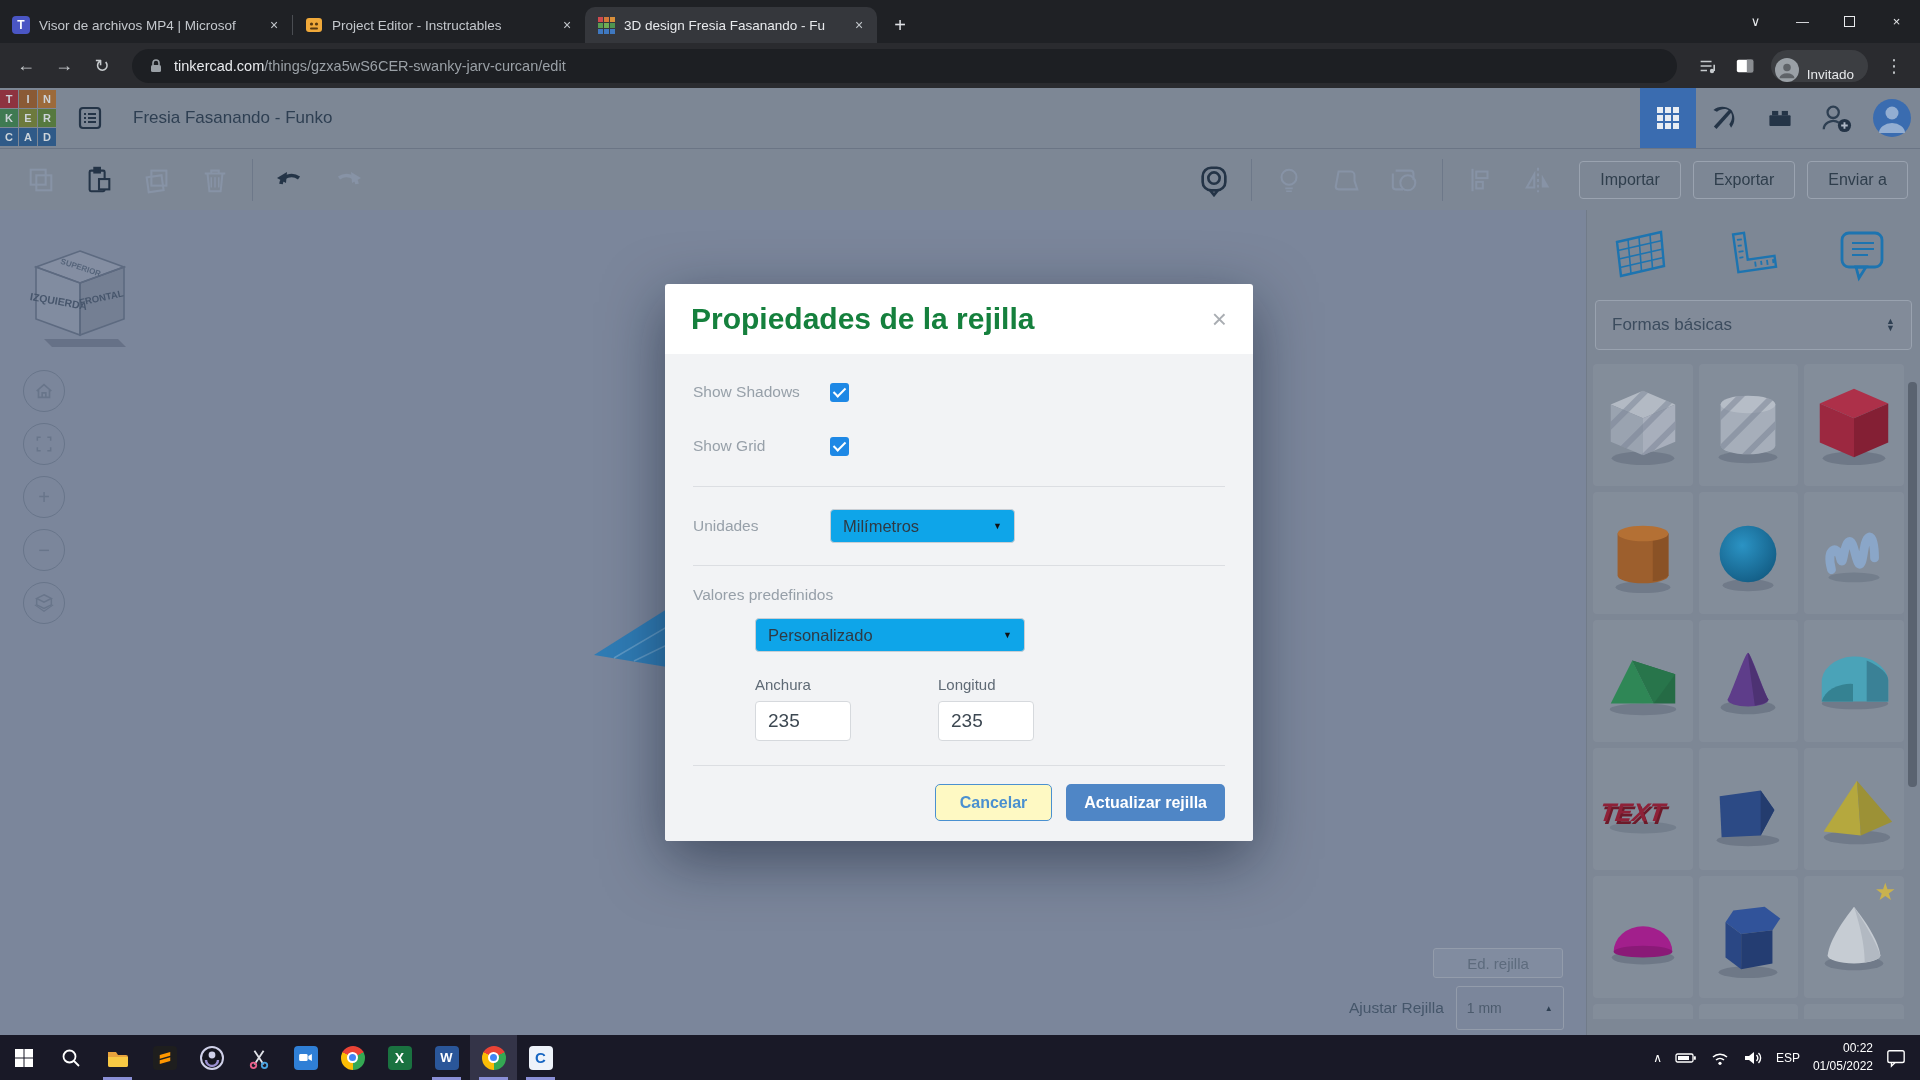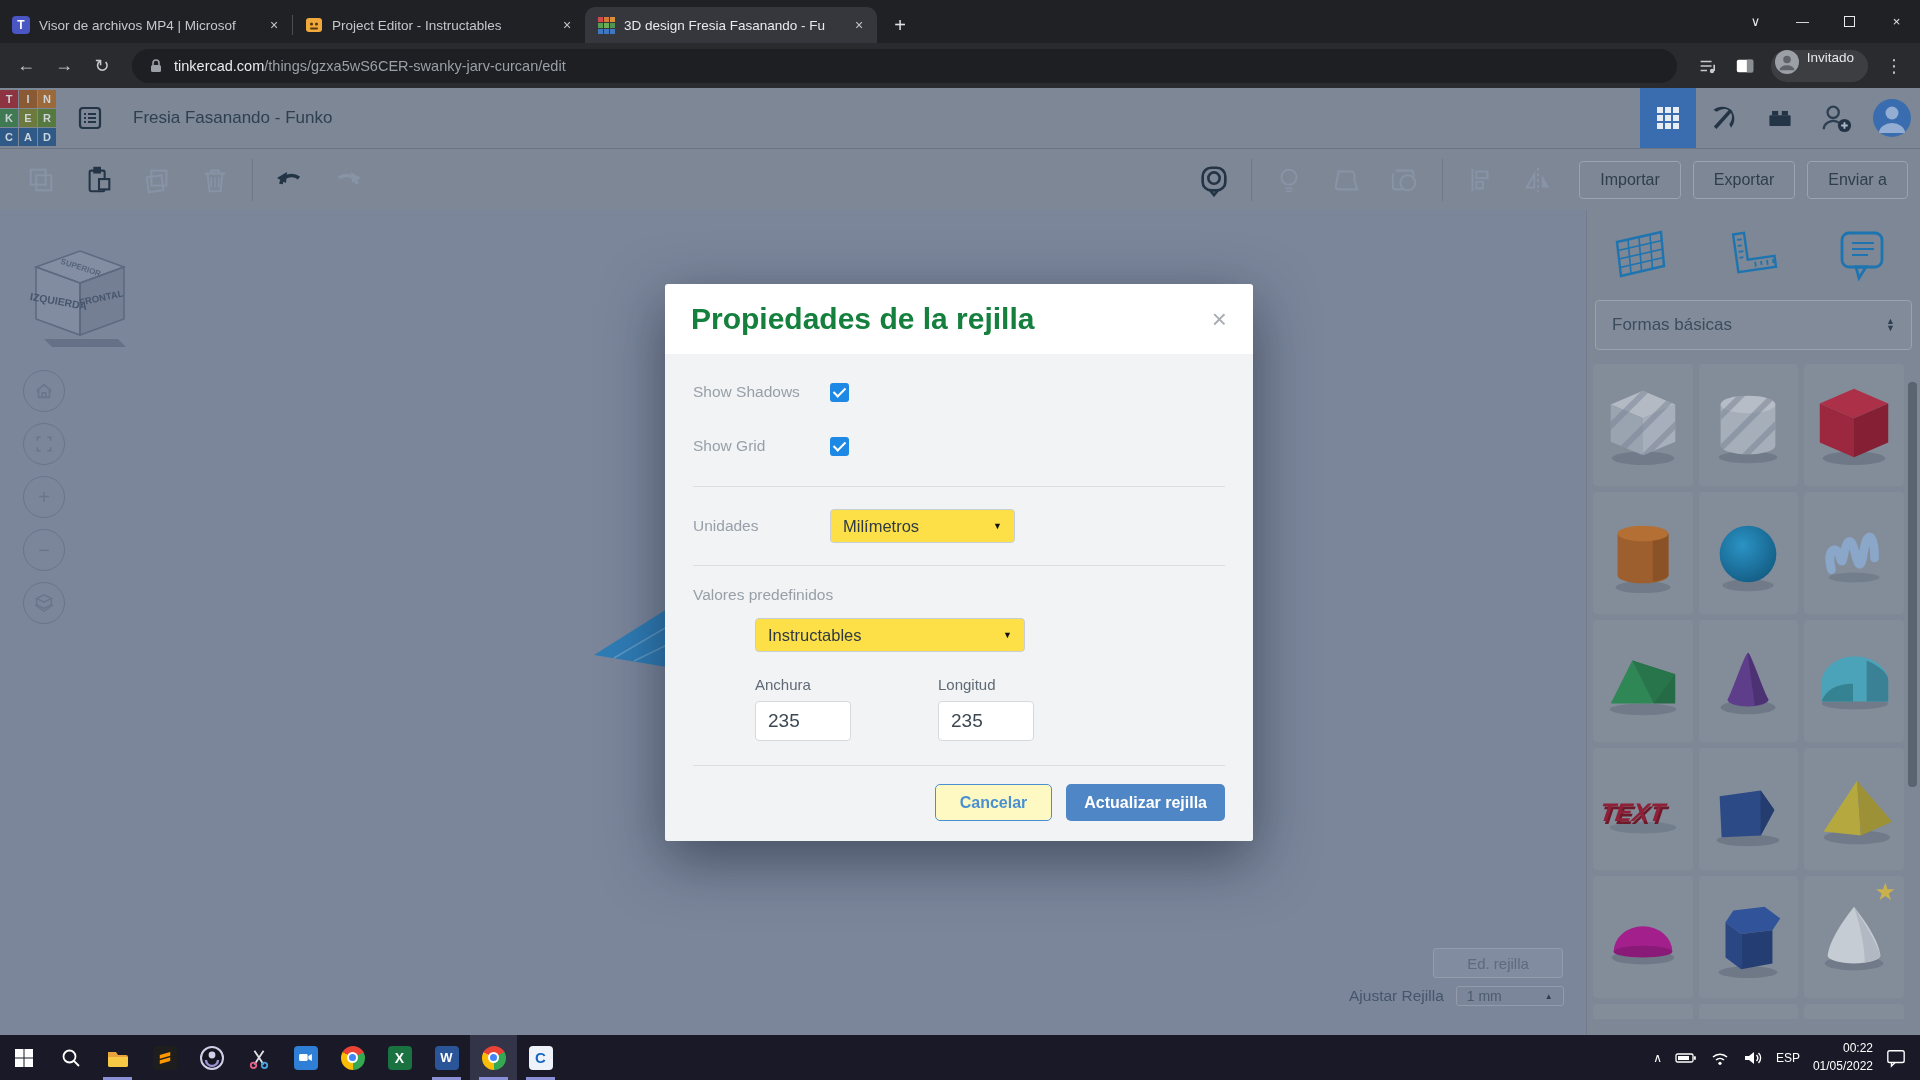--- a/index.html
+++ b/index.html
@@ -35,21 +35,21 @@
 
   .navbar{position:absolute;top:43px;left:0;right:0;height:45px;background:#2a2b2f;
     display:flex;align-items:center;padding:0 10px;gap:6px}
   .navbtn{width:32px;height:32px;display:flex;align-items:center;justify-content:center;
     color:#c6cacd;font-size:18px;border-radius:50%}
   .omnibox{flex:1;height:34px;background:#1d1f23;border-radius:17px;display:flex;
     align-items:center;gap:10px;padding:0 16px;margin:0 8px;font-size:14.5px}
   .omnibox .dom{color:#e8eaed}
   .omnibox .path{color:#9aa0a6}
   .chromeicon{width:32px;height:32px;display:flex;align-items:center;justify-content:center;color:#c6cacd}
-  .profile{display:flex;align-items:flex-start;gap:8px;background:#3c3e42;border-radius:16px;
+  .profile{display:flex;align-items:flex-end;gap:8px;background:#3c3e42;border-radius:16px;
     height:32px;padding:0 14px 0 4px;color:#e6e8ea;font-size:13.5px;margin:0 4px}
   .pav{width:24px;height:24px;border-radius:50%;background:#9aa0a6;display:flex;
     align-items:center;justify-content:center}
 
   
   .page{position:absolute;top:88px;left:0;width:1920px;height:947px;background:#7b869b}
   .tc-header{position:absolute;top:0;left:0;right:0;height:60px;background:#7d8795;
     display:flex;align-items:center}
   .logo{display:grid;grid-template-columns:repeat(3,18px);grid-template-rows:repeat(3,18px);
     gap:1px;margin:0 14px 0 0;flex:none}
@@ -83,21 +83,21 @@
   .navcol{position:absolute;left:23px;top:160px;display:flex;flex-direction:column;gap:11px}
   .navcirc{width:42px;height:42px;border-radius:50%;border:1.5px solid #68758a;color:#68758a;
     display:flex;align-items:center;justify-content:center;font-size:20px}
   .workplane{position:absolute;left:594px;top:397px}
 
   .ed-btn{position:absolute;left:1433px;top:738px;width:130px;height:30px;
     border:1px solid #939cab;border-radius:3px;color:#5d6b7d;font-size:15px;
     display:flex;align-items:center;justify-content:center;background:rgba(255,255,255,.05)}
   .snap-row{position:absolute;left:1349px;top:776px;display:flex;align-items:center;gap:12px}
   .snap-label{color:#45566a;font-size:15.5px}
-  .snap-select{width:108px;height:20px;border:1px solid #939cab;border-radius:3px;display:flex;
+  .snap-select{width:108px;height:44px;border:1px solid #939cab;border-radius:3px;display:flex;
     align-items:center;justify-content:space-between;padding:0 10px;color:#4c5b6d;font-size:14px}
   .snap-select .caret{font-size:8px;color:#2e3f52}
 
   .side-icons{display:flex;justify-content:space-between;padding:16px 30px 8px 24px}
   .side-icons .sic{color:#1d74b0}
   .shape-select{margin:10px 8px 14px;height:50px;border:1px solid #99a2af;border-radius:4px;
     display:flex;align-items:center;justify-content:space-between;padding:0 16px;
     color:#3c4c5e;font-size:17px;background:rgba(255,255,255,.04)}
   .updown{display:flex;flex-direction:column;line-height:7px;font-size:9px;color:#2e3f52}
   .shape-grid{display:grid;grid-template-columns:repeat(3,1fr);gap:6px;padding:0 16px 0 6px;
@@ -115,21 +115,21 @@
   .m-close{margin-left:auto;font-size:26px;color:#a9adb2;line-height:1}
   .m-body{background:#f2f3f5;padding:24px 28px 0;border-radius:0 0 3px 3px}
   .m-row{display:flex;align-items:center}
   .glabel{width:137px;color:#97a0a9;font-size:15.5px;flex:none}
   .cbrow{margin-bottom:26px;min-height:28px}
   .checkbox{width:19px;height:19px;background:#1e88e5;border-radius:3px;display:flex;
     align-items:center;justify-content:center}
   .checkbox::after{content:"";width:5px;height:10px;border:solid #fff;border-width:0 2.5px 2.5px 0;
     transform:rotate(45deg);margin-bottom:3px}
   .m-divider{border-top:1px solid #dcdee2}
-  .sel{background:#fde047;border:1px solid #c9ced4;border-radius:4px;height:34px;display:flex;
+  .sel{background:#0ea5e9;border:1px solid #c9ced4;border-radius:4px;height:34px;display:flex;
     align-items:center;justify-content:space-between;padding:0 12px;font-size:16.5px;color:#2f3a44}
   .sel .caret{font-size:9px;color:#111}
   .units-row{margin:22px 0}
   .units-sel{width:185px}
   .presets-label{color:#97a0a9;font-size:15.5px;margin:20px 0 14px}
   .preset-sel{width:270px;margin-left:62px}
   .dims{display:flex;padding-left:62px;margin:24px 0 8px}
   .dim-label{width:183px;color:#5f6a75;font-size:15px}
   .inputs{display:flex;padding-left:62px;gap:87px}
   .num-input{width:96px;height:40px;border:1px solid #d6d9dd;border-radius:4px;background:#fff;
@@ -651,21 +651,21 @@
       <div class="m-row units-row">
         <span class="glabel">Unidades</span>
         <div class="sel units-sel">
           <span>Milímetros</span>
           <span class="caret">▼</span>
         </div>
       </div>
       <div class="m-divider"></div>
       <div class="presets-label">Valores predefinidos</div>
       <div class="sel preset-sel">
-        <span>Instructables</span>
+        <span>Personalizado</span>
         <span class="caret">▼</span>
       </div>
       <div class="dims">
         <span class="dim-label">Anchura</span>
         <span class="dim-label">Longitud</span>
       </div>
       <div class="inputs">
         <input class="num-input" value="235" style="">
         <input class="num-input" value="235" style="">
       </div>

